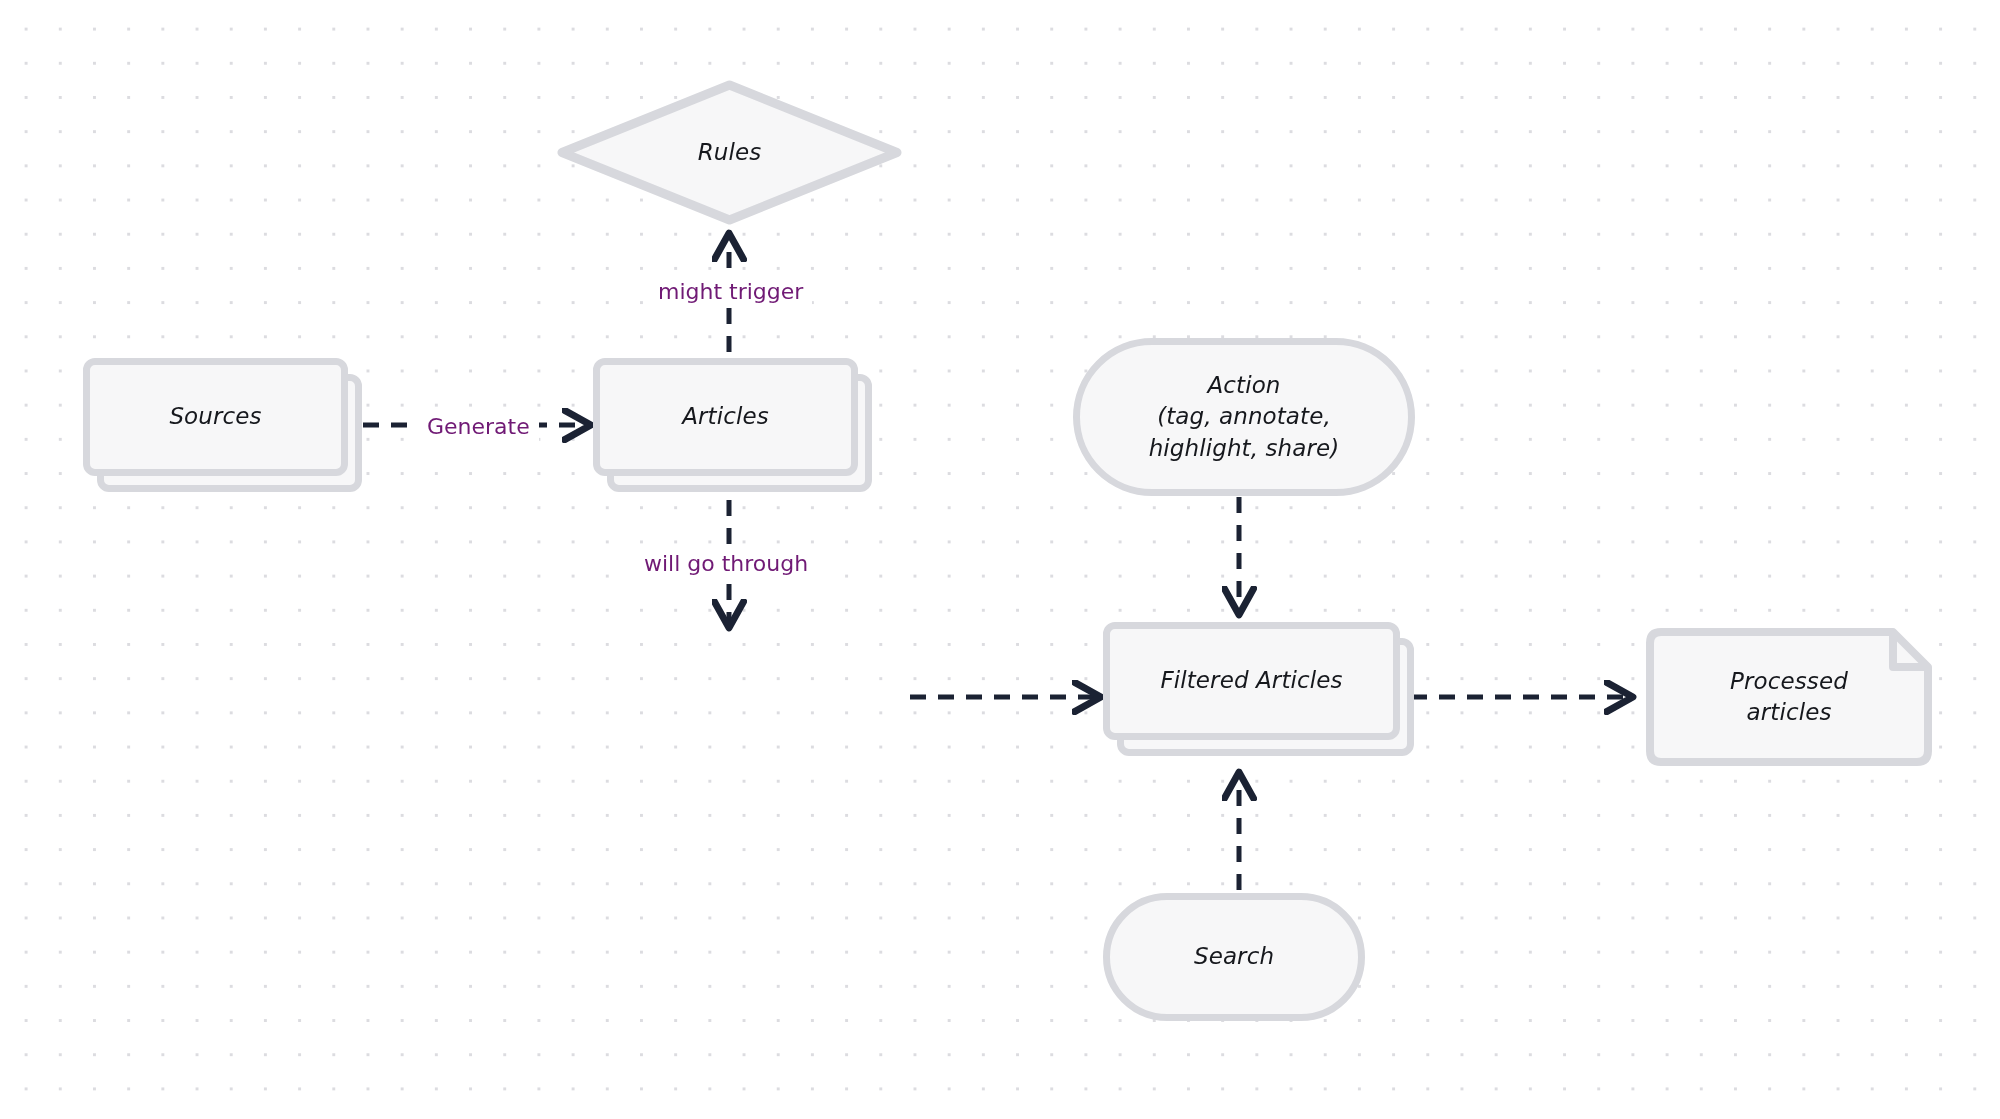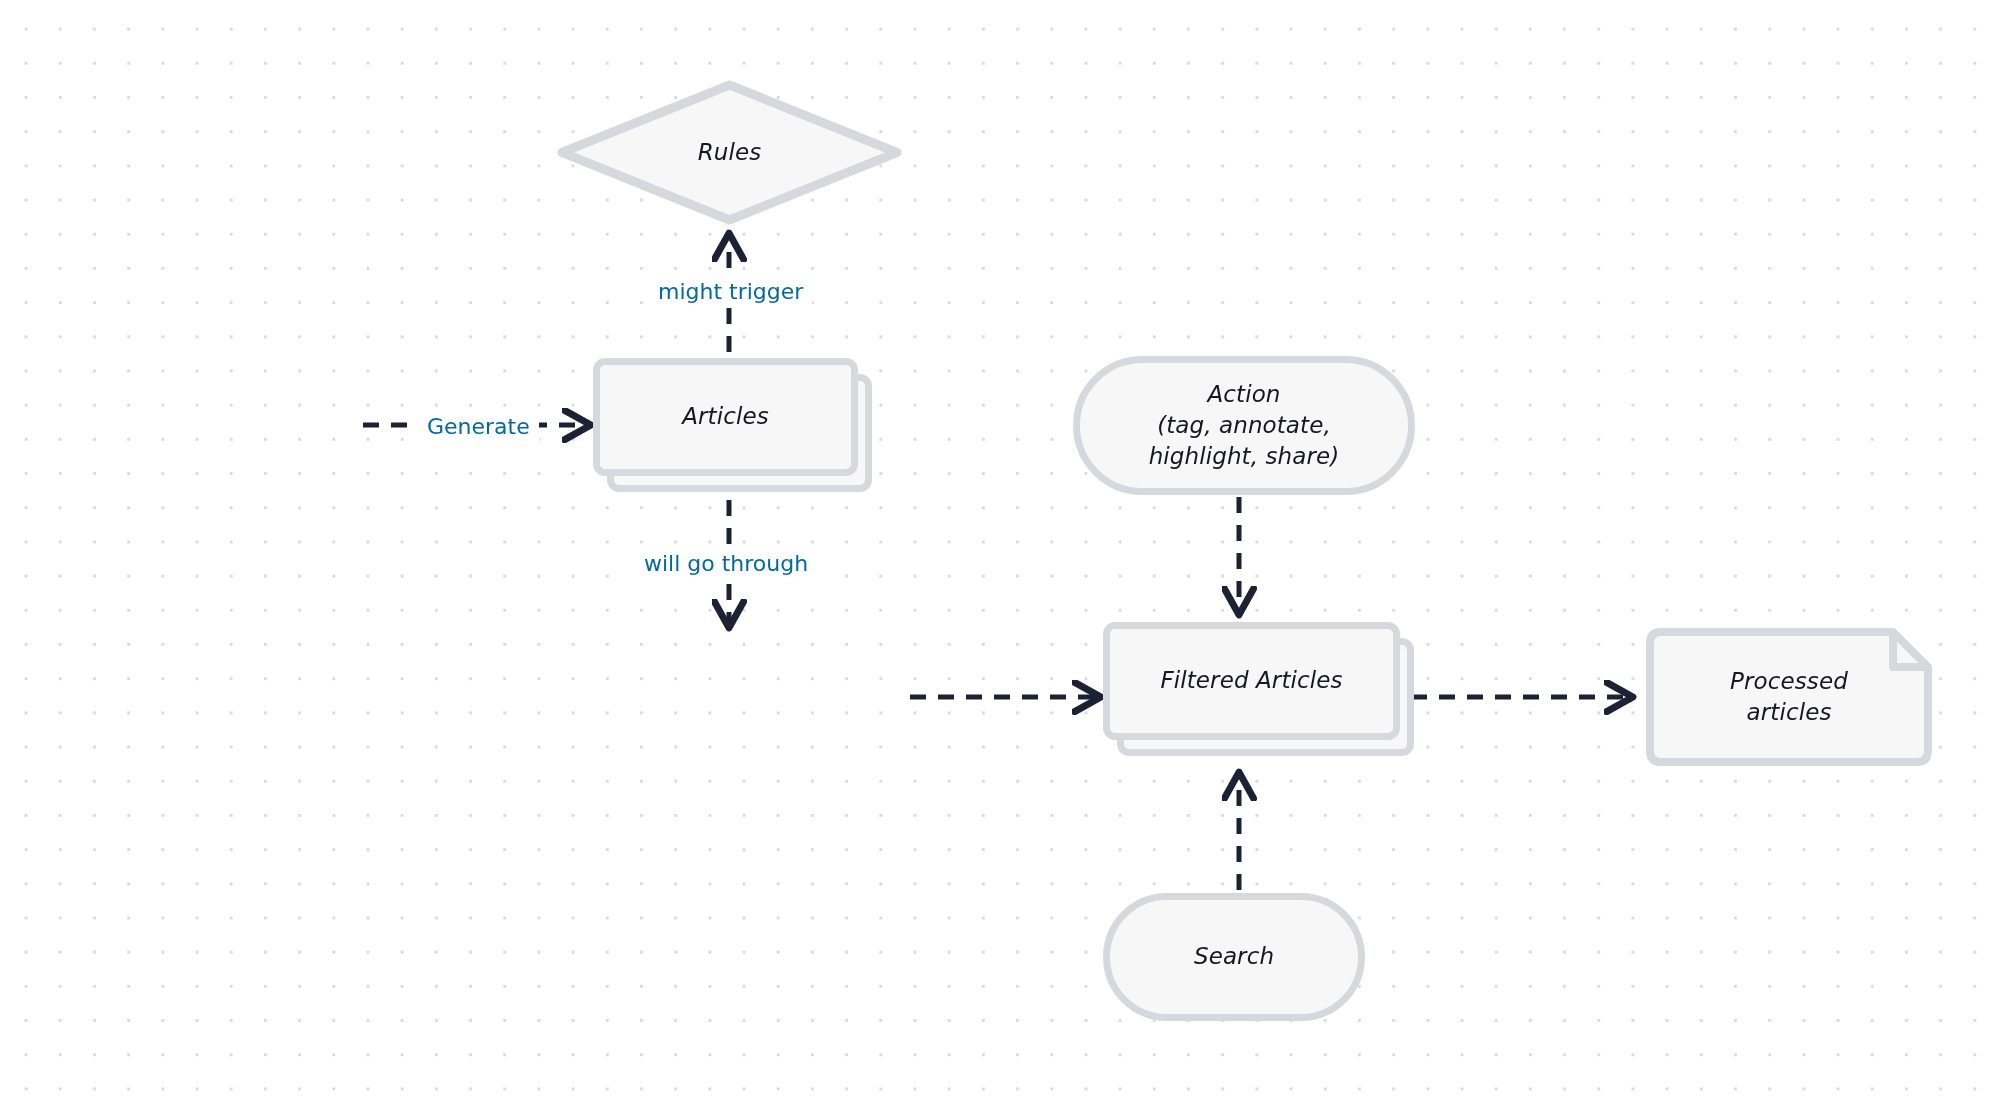--- a/index.html
+++ b/index.html
@@ -103,21 +103,21 @@
     position: absolute;
     inset: 0;
     z-index: 2;
     overflow: visible;
   }
 
   
   .edge-label {
     position: absolute;
     z-index: 3;
-    color: #0369a1;
+    color: #701a75;
     font-size: 22px;
     line-height: 1.2;
     white-space: nowrap;
     background: #ffffff;
     padding: 3px 9px;
   }
 </style>
 </head>
 <body>
 
@@ -147,30 +147,37 @@
 
   <div class="node" style="left:557px; top:80px; width:345px; height:145px;">
     <div class="shape">
       <svg class="diamond-svg" viewBox="0 0 345 145" preserveAspectRatio="none">
         <polygon points="172.5,5 340,72.5 172.5,140 5,72.5" fill="#f7f7f8" stroke="#d7d8dd" stroke-width="9" stroke-linejoin="round"></polygon>
       </svg>
       <span class="label">Rules</span>
     </div>
   </div>
 
+  <div class="node" style="left:83px; top:358px; width:265px; height:118px;">
+    <div class="shape">
+      <div class="stack-back"></div>
+      <div class="stack-front"></div>
+      <span class="label">Sources</span>
+    </div>
+  </div>
 
   <div class="node" style="left:593px; top:358px; width:265px; height:118px;">
     <div class="shape">
       <div class="stack-back"></div>
       <div class="stack-front"></div>
       <span class="label">Articles</span>
     </div>
   </div>
 
-  <div class="node" style="left:1073px; top:356px; width:342px; height:139px;">
+  <div class="node" style="left:1073px; top:338px; width:342px; height:158px;">
     <div class="shape">
       <div class="stadium"></div>
       <span class="label">Action
 (tag, annotate,
 highlight, share)</span>
     </div>
   </div>
 
 
   <div class="node" style="left:1103px; top:622px; width:297px; height:118px;">

